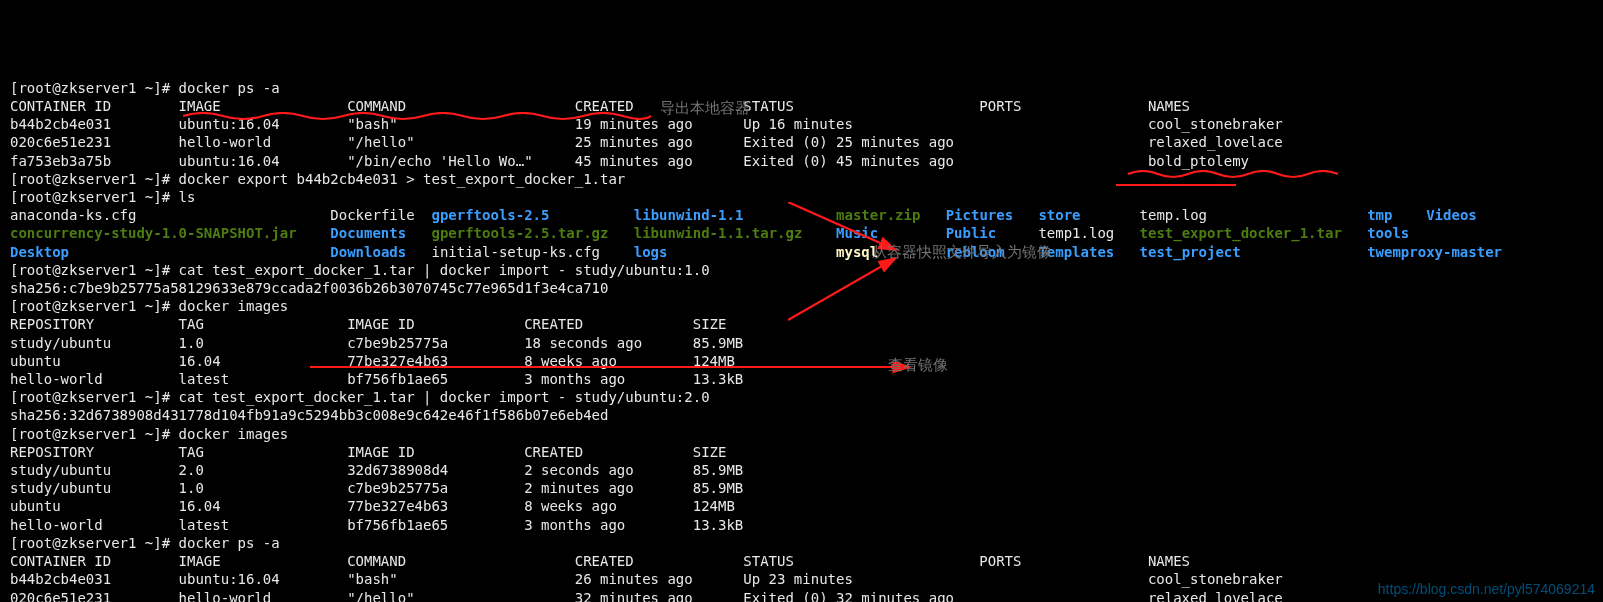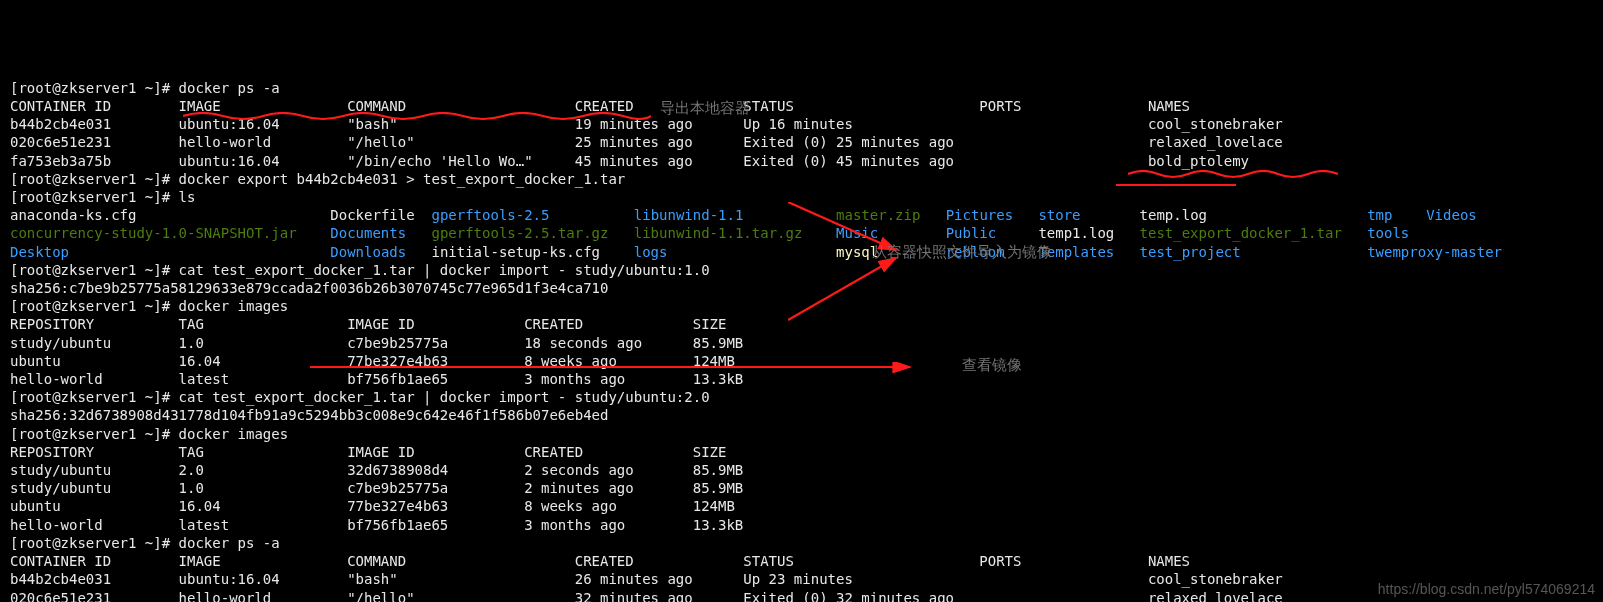--- a/index.html
+++ b/index.html
@@ -14,27 +14,27 @@
     overflow: hidden;
     width: 1603px;
     height: 602px;
     box-sizing: border-box;
     position: relative;
   }
   .line { display:block; }
   .blue { color:#3a9eff; }
   .cyan { color:#fef9c3; }
   .red  { color:#4d7c0f; }
-  .bold { font-weight:normal; }
+  .bold { font-weight:bold; }
   .ann  { color:#737373; font-family:"Microsoft YaHei","PingFang SC",sans-serif; font-size:15px; white-space:nowrap; }
   .annlayer { position:absolute; left:0; top:0; pointer-events:none; }
   .watermark {
     position:absolute;
     right:8px; bottom:4px;
-    color:#737373;
+    color:#0369a1;
     font-family: Arial, sans-serif;
     font-size:14px;
     opacity:0.75;
   }
   svg.arrow { position:absolute; }
 </style>
 </head>
 <body>
 
 
@@ -70,21 +70,21 @@
 
   
   <svg class="arrow" style="left:310px;top:362px" width="610" height="14">
     <defs>
         <marker id="ah3" markerWidth="10" markerHeight="10" refX="8" refY="3" orient="auto">
           <path d="M0,0 L9,3 L0,6 Z" fill="#ff1a1a"></path>
         </marker>
       </defs>
     <line x1="0" y1="5" x2="600" y2="5" stroke="#ff1a1a" stroke-width="2.2" marker-end="url(#ah3)"></line>
   </svg>
-  <div class="ann" style="position:absolute;left:962px;top:356px">查看镜像</div>
+  <div class="ann" style="position:absolute;left:888px;top:356px">查看镜像</div>
 
   
   <svg class="arrow" style="left:1128px;top:170px" width="210" height="10">
     <path d="M0 4 Q15 -2 30 4 T60 4 T90 4 T120 4 T150 4 T180 4 T210 4" stroke="#ff1a1a" stroke-width="2.2" fill="none"></path>
   </svg>
   
   <div style="position:absolute;left:1116px;top:184px;width:120px;border-top:2px solid #ff1a1a"></div>
 </div>
 
 <div class="watermark">https://blog.csdn.net/pyl574069214</div>

